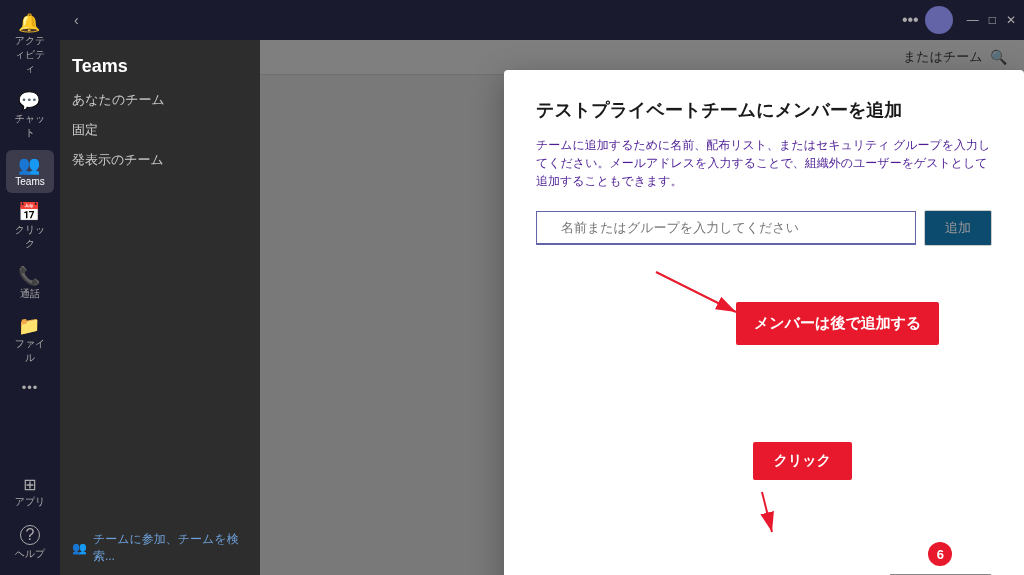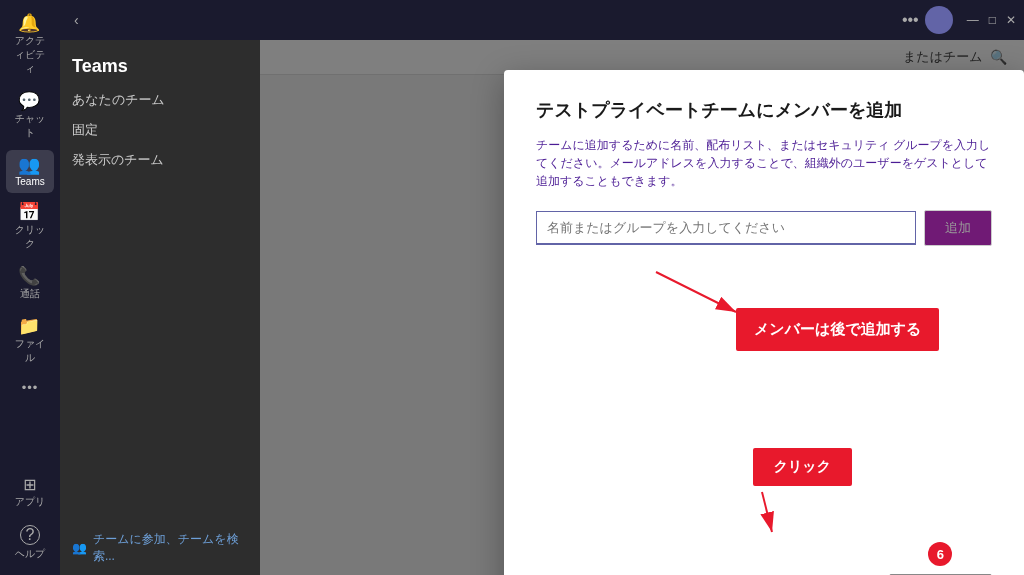--- a/index.html
+++ b/index.html
@@ -206,28 +206,28 @@
     .dialog-input-row {
       display: flex;
       gap: 8px;
       align-items: center;
       margin-bottom: 16px;
     }
     .dialog-input {
       flex: 1;
       border: 1px solid #6264a7;
       border-bottom: 2px solid #6264a7;
-      padding: 8px 10px;
+      padding: 8px 24px;
       font-size: 13px;
       outline: none;
       color: #333;
     }
     .dialog-add-btn {
       padding: 8px 20px;
-      background: #701a75;
+      background: #0c4a6e;
       border: 1px solid #ccc;
       color: #999;
       font-size: 13px;
       cursor: not-allowed;
       border-radius: 2px;
     }
     .dialog-footer {
       display: flex;
       justify-content: flex-end;
       margin-top: 160px;
@@ -246,21 +246,20 @@
     .annotation-box {
       position: absolute;
       background: #e8192c;
       color: #fff;
       font-size: 15px;
       font-weight: 700;
       padding: 10px 16px;
       border: 2px solid #e8192c;
       border-radius: 2px;
       white-space: nowrap;
-      margin-top: 6px;
     }
 
     
     .step-circle {
       position: absolute;
       width: 24px;
       height: 24px;
       border-radius: 50%;
       background: #e8192c;
       color: #fff;

